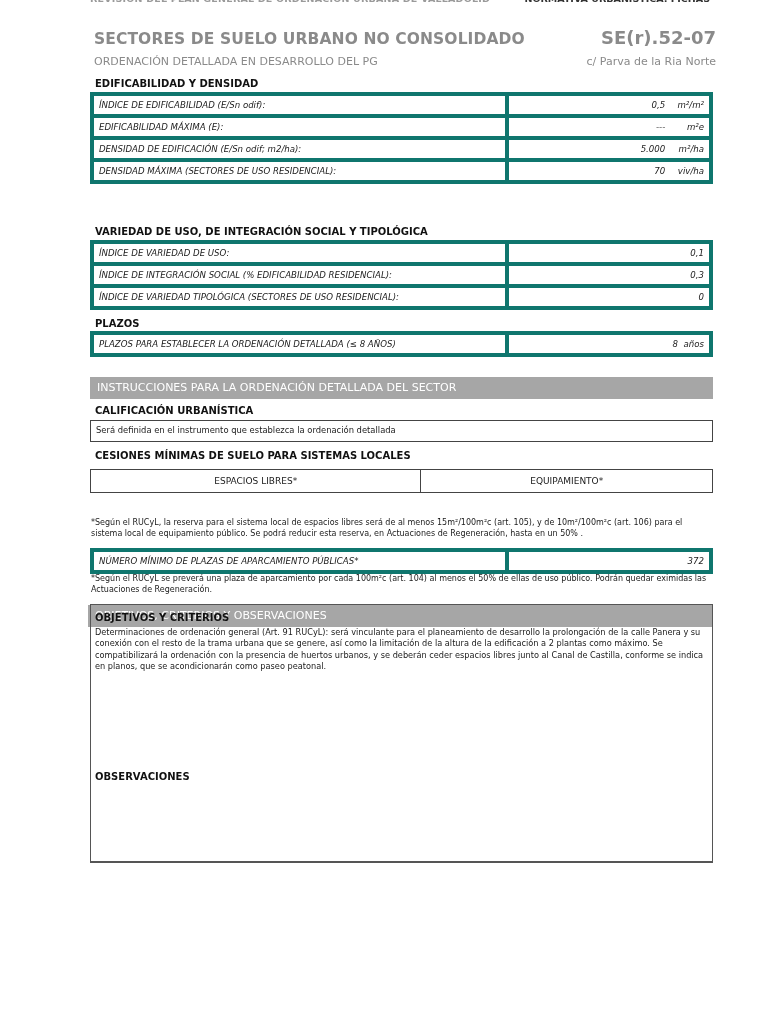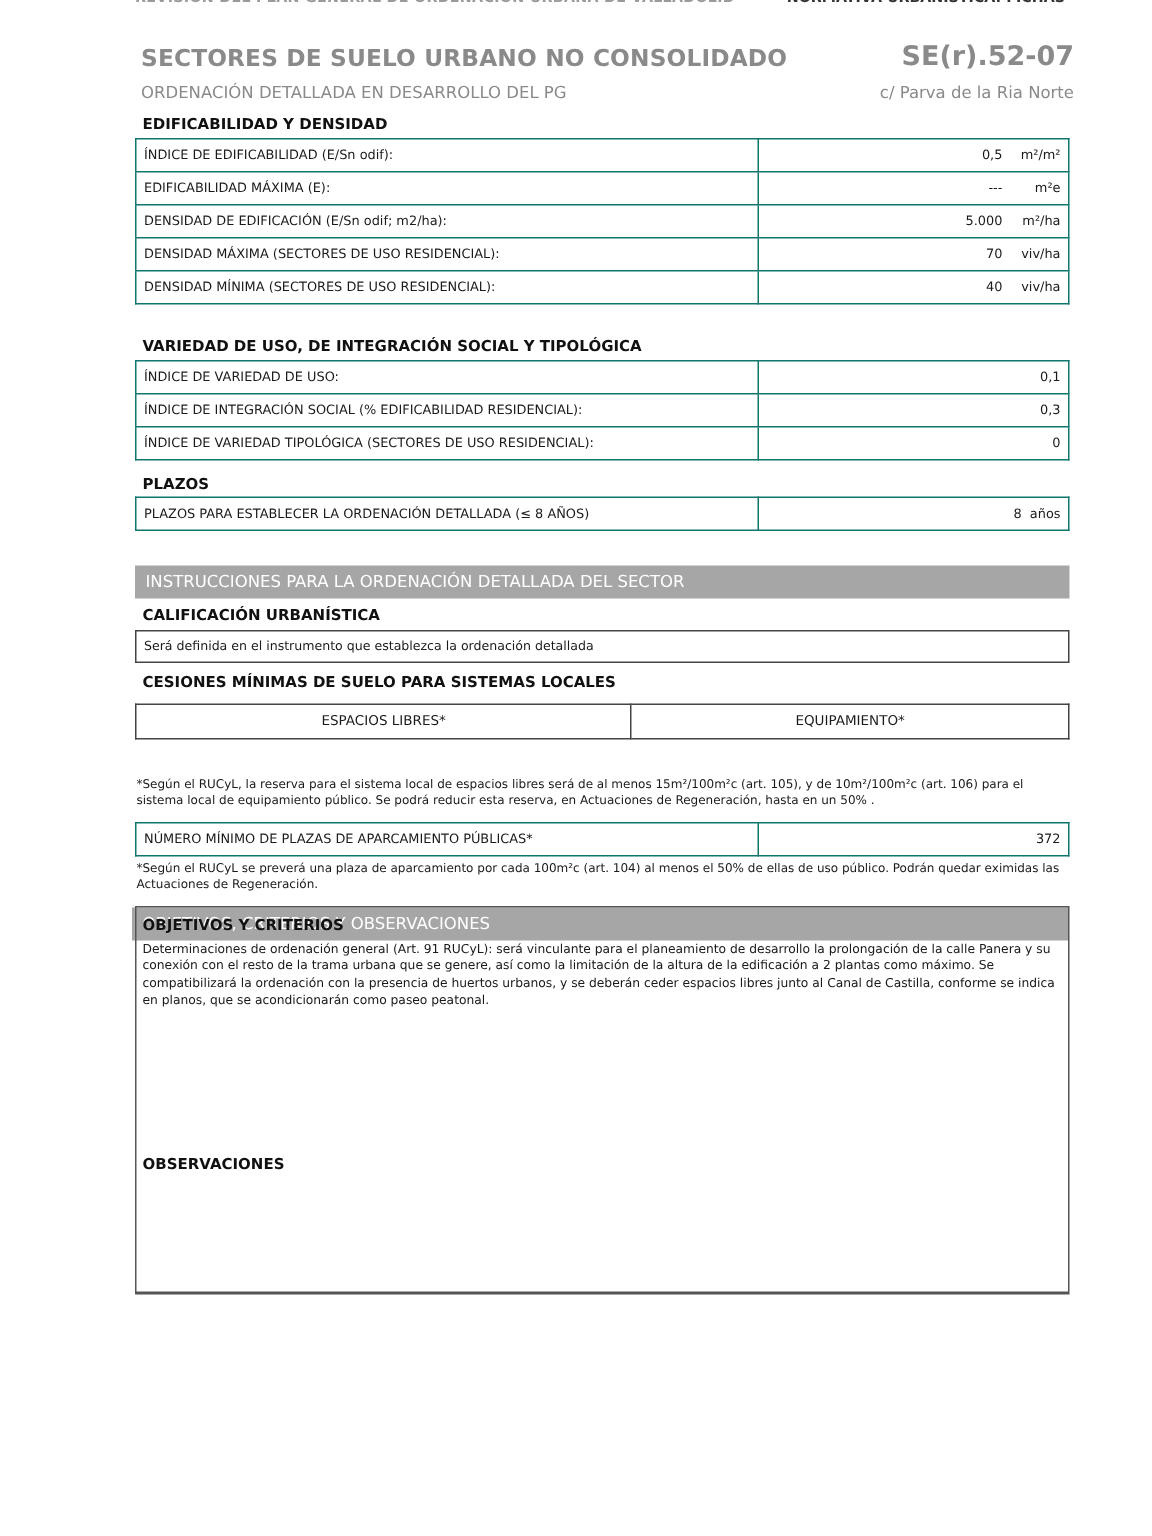--- a/index.html
+++ b/index.html
@@ -11,21 +11,21 @@
     .top-header .right { position: absolute; right: 0; top: 0; color: #333; }
 
     .title { position: absolute; left: 94px; top: 30px; font-size: 15.5px; font-weight: bold; color: #8a8a8a; letter-spacing: 0.1px; }
     .subtitle { position: absolute; left: 94px; top: 55px; font-size: 11px; color: #8a8a8a; }
     .code { position: absolute; right: 52px; top: 27px; font-size: 18px; font-weight: bold; color: #8a8a8a; }
     .address { position: absolute; right: 52px; top: 55px; font-size: 11px; color: #8a8a8a; }
 
     .sec-label { position: absolute; left: 95px; font-size: 10px; font-weight: bold; color: #111; }
 
     table.kv { position: absolute; left: 90px; width: 623px; border-collapse: collapse; font-size: 8.6px; }
-    table.kv td { border: 1px solid #0f766e; height: 22px; padding: 0 5px; vertical-align: middle; }
+    table.kv td { border: 4px solid #0f766e; height: 22px; padding: 0 5px; vertical-align: middle; font-style: italic; }
     table.kv td.lbl { width: 415px; }
     table.kv td.val { text-align: right; white-space: nowrap; }
     table.kv td.val .num { display: inline-block; }
     table.kv td.val .unit { display: inline-block; min-width: 36px; text-align: right; }
 
     .band { position: absolute; left: 90px; width: 623px; height: 22px; background: #a6a6a6; color: #ffffff; font-size: 11px; padding: 4px 7px; }
 
     .textbox { position: absolute; left: 90px; width: 623px; border: 1px solid #444; font-size: 8.4px; padding: 4px 5px; }
 
     table.ces { position: absolute; left: 90px; top: 469px; width: 623px; border-collapse: collapse; font-size: 9px; }
@@ -62,24 +62,20 @@
       <td class="lbl">EDIFICABILIDAD  MÁXIMA (E):</td>
       <td class="val"><span class="num">---</span> <span class="unit">m²e</span></td>
     </tr>
     <tr>
       <td class="lbl">DENSIDAD DE EDIFICACIÓN (E/Sn odif; m2/ha):</td>
       <td class="val"><span class="num">5.000</span> <span class="unit">m²/ha</span></td>
     </tr>
     <tr>
       <td class="lbl">DENSIDAD MÁXIMA (SECTORES DE USO RESIDENCIAL):</td>
       <td class="val"><span class="num">70</span> <span class="unit">viv/ha</span></td>
-    </tr>
-    <tr>
-      <td class="lbl">DENSIDAD MÍNIMA (SECTORES DE USO RESIDENCIAL):</td>
-      <td class="val"><span class="num">40</span> <span class="unit">viv/ha</span></td>
     </tr>
   </tbody>
 </table>
 
 <div class="sec-label" style="top:226px;">VARIEDAD DE USO, DE INTEGRACIÓN SOCIAL Y TIPOLÓGICA</div>
 <table class="kv" style="top:240px;">
   <tbody>
     <tr>
       <td class="lbl">ÍNDICE DE VARIEDAD DE USO:</td>
       <td class="val">0,1</td>

